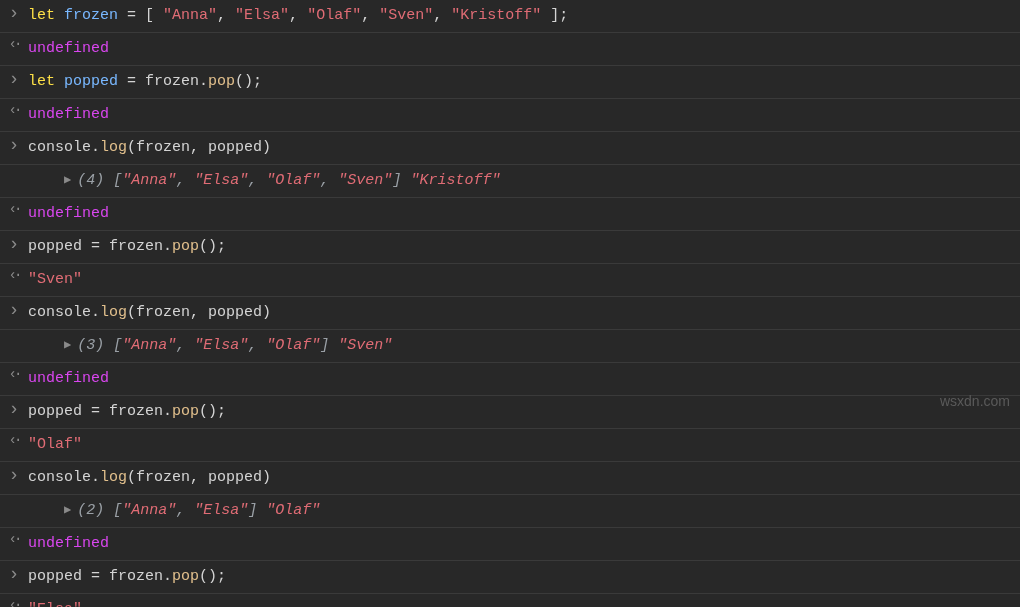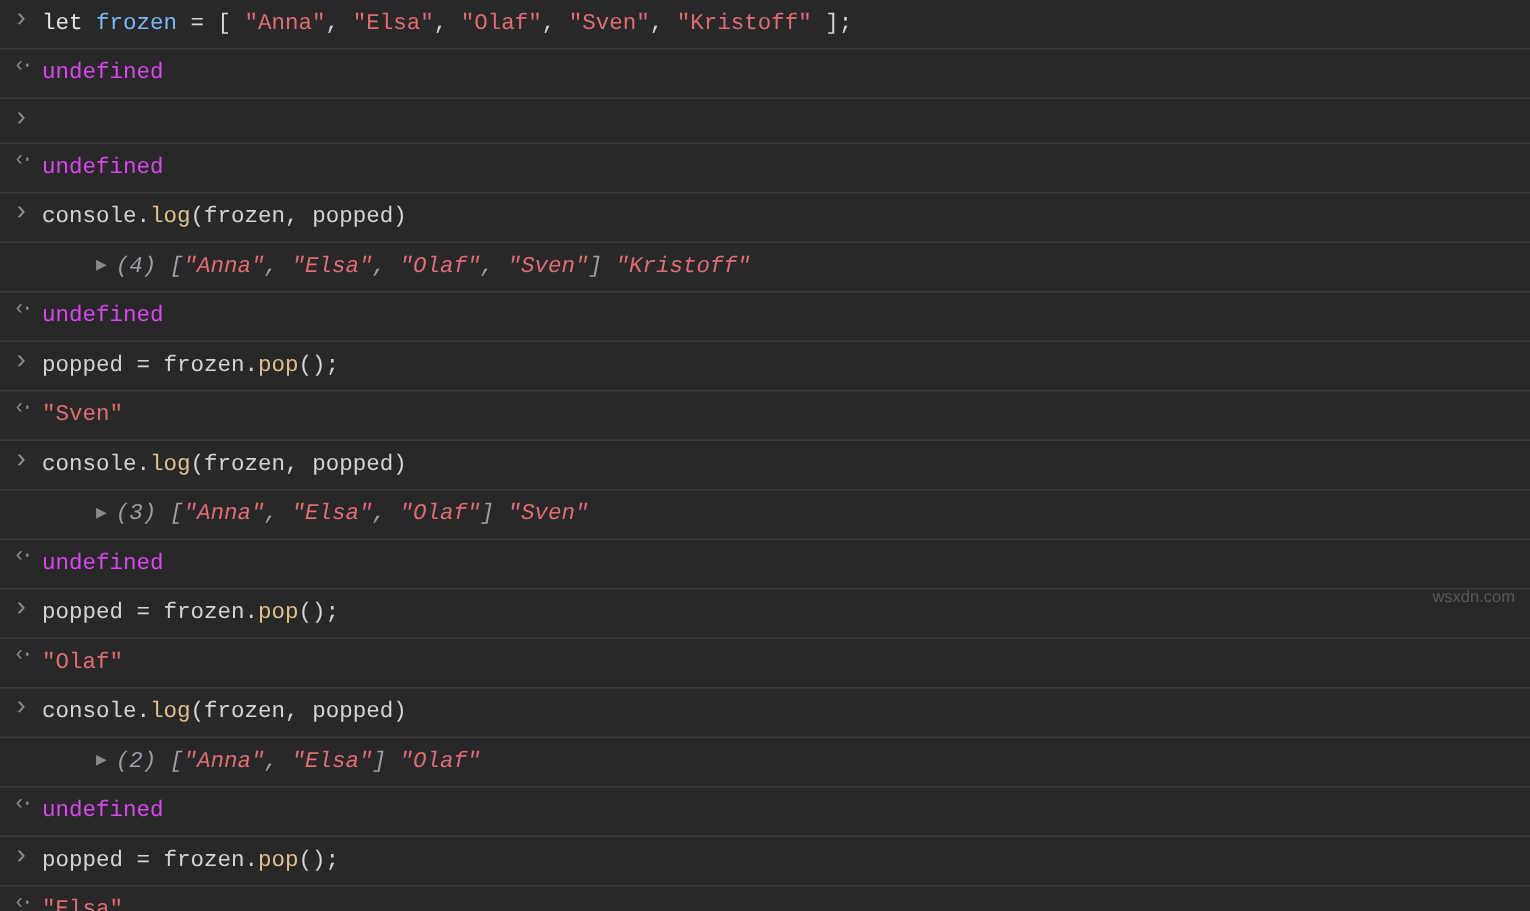--- a/index.html
+++ b/index.html
@@ -38,52 +38,53 @@
   .sub {
     padding-left: 36px;
     display: flex;
     align-items: center;
   }
   .tri {
     color: #8a8a8a;
     margin-right: 6px;
     font-size: 12px;
   }
-  .kw { color: #e5e5e5; }        
+  .kw { color: #fde047; }        
   .var { color: #79b8ff; }       
   .fn { color: #e2c08d; }        
   .obj { color: #d4d4d4; }
   .str { color: #e06c75; }       
   .undef { color: #d946ef; }
   .punct { color: #d4d4d4; }
   .italic { font-style: italic; }
   .dim { color: #9aa0a6; }
   .watermark {
     position: absolute;
     right: 10px;
     top: 390px;
     color: #5a5a5a;
-    font-size: 11px;
+    font-size: 14px;
     font-family: Arial, sans-serif;
   }
 </style>
 </head>
 <body>
 
 <div class="row">
   <div class="gutter input"></div>
   <div class="content"><span class="kw">let</span> <span class="var">frozen</span><span class="punct"> = [ </span><span class="str">"Anna"</span><span class="punct">, </span><span class="str">"Elsa"</span><span class="punct">, </span><span class="str">"Olaf"</span><span class="punct">, </span><span class="str">"Sven"</span><span class="punct">, </span><span class="str">"Kristoff"</span><span class="punct"> ];</span></div>
 </div>
 <div class="row">
   <div class="gutter output"></div>
   <div class="content"><span class="undef">undefined</span></div>
 </div>
 
 <div class="row">
   <div class="gutter input"></div>
+  <div class="content"><span class="kw">let</span> <span class="var">popped</span><span class="punct"> = </span><span class="obj">frozen</span><span class="punct">.</span><span class="fn">pop</span><span class="punct">();</span></div>
 </div>
 <div class="row">
   <div class="gutter output"></div>
   <div class="content"><span class="undef">undefined</span></div>
 </div>
 
 <div class="row">
   <div class="gutter input"></div>
   <div class="content"><span class="obj">console</span><span class="punct">.</span><span class="fn">log</span><span class="punct">(</span><span class="obj">frozen</span><span class="punct">, </span><span class="obj">popped</span><span class="punct">)</span></div>
 </div>

